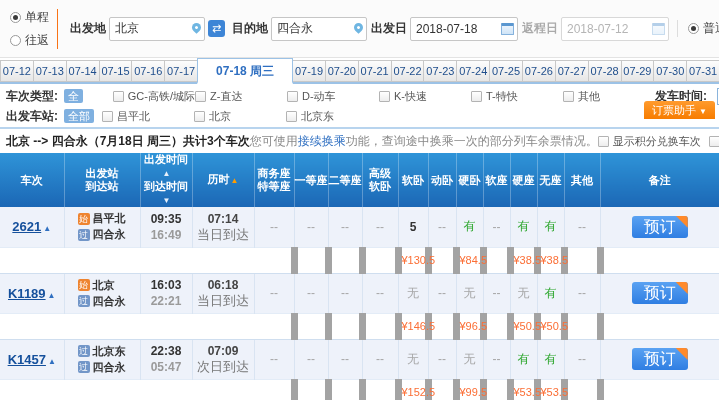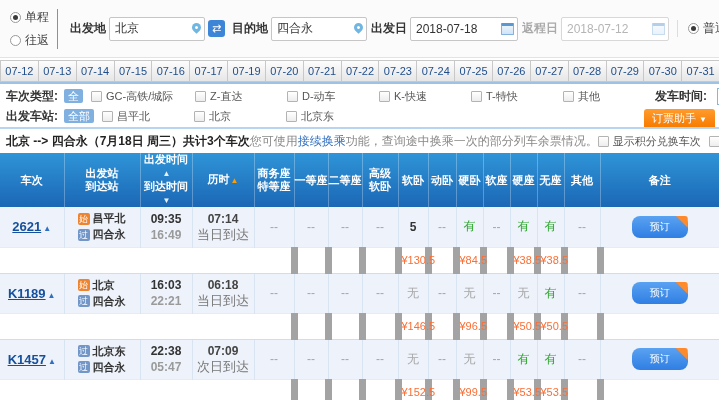--- a/index.html
+++ b/index.html
@@ -33,24 +33,24 @@
   .tabs { display: flex; align-items: flex-end; height: 26px; border-bottom: 2px solid #9cc2e6; padding: 0; }
   .tab { flex: 1 1 0; min-width: 0; height: 22px; line-height: 20px; text-align: center; font-size: 11px; color: #1f4e8c; background: linear-gradient(#fdfdfd, #e6e6e6); border: 1px solid #c8c8c8; margin-right: -1px; cursor: pointer; white-space: nowrap; }
   .tab.selected { flex: 0 0 96px; height: 26px; line-height: 24px; background: #fff; border: 1px solid #9cc2e6; border-bottom: 2px solid #fff; margin-bottom: -2px; color: #2f6fc1; font-weight: bold; font-size: 12px; z-index: 2; }
 
   
   .filters { position: relative; border-bottom: 2px solid #b8d4ee; padding: 3px 6px 0 6px; }
   .filter-row { display: flex; align-items: center; height: 18px; margin-bottom: 2px; }
   .filter-label { font-weight: bold; color: #333; margin-right: 6px; white-space: nowrap; }
   .all-badge { background: #7fb0e0; color: #fff; font-size: 11px; padding: 0 4px; border-radius: 2px; height: 14px; line-height: 14px; margin-right: 8px; cursor: pointer; }
   .filter-opt { width: 92px; flex: none; }
-  .filter-opt.wide { width: 104px; }
+  .filter-opt.wide { width: 104px; justify-content: flex-end; }
   .time-filter { margin-left: auto; display: flex; align-items: center; gap: 4px; }
   .time-select { width: 86px; height: 17px; border: 1px solid #8ab4dc; background: #fff; font-size: 11px; color: #333; display: flex; align-items: center; justify-content: space-between; padding: 0 3px; cursor: pointer; }
-  .helper-btn { position: absolute; right: 4px; bottom: 0; height: 18px; line-height: 18px; padding: 0 8px; background: linear-gradient(#ff9b2d, #f77c00); color: #fff; font-size: 11px; border-radius: 3px 3px 0 0; cursor: pointer; }
+  .helper-btn { position: absolute; right: 4px; bottom: 8px; height: 18px; line-height: 18px; padding: 0 8px; background: linear-gradient(#ff9b2d, #f77c00); color: #fff; font-size: 11px; border-radius: 3px 3px 0 0; cursor: pointer; }
 
   
   .summary { display: flex; align-items: center; height: 24px; padding: 0 6px; white-space: nowrap; overflow: hidden; }
   .summary .route { font-weight: bold; color: #222; }
   .summary .tip { color: #888; font-size: 12px; }
   .summary .link { color: #2f6fc1; cursor: pointer; }
   .summary-toggles { margin-left: auto; display: flex; gap: 8px; }
 
   
   table { border-collapse: collapse; table-layout: fixed; width: 719px; }
@@ -72,21 +72,21 @@
   .badge.start { background: #ee8430; }
   .badge.pass { background: #7296c8; }
   .t-dep { font-weight: bold; color: #333; line-height: 16px; }
   .t-arr { font-weight: bold; color: #9a9a9a; line-height: 16px; }
   .dur1 { font-weight: bold; color: #444; line-height: 16px; }
   .dur2 { color: #777; font-size: 13px; line-height: 16px; }
   .seat.s-green { color: #2aa52a; }
   .seat.s-gray { color: #a6a6a6; }
   .seat.s-dark { color: #333; font-weight: bold; }
   .price { color: #fb6e35; }
-  .book-btn { display: inline-block; position: relative; width: 56px; height: 22px; line-height: 22px; border-radius: 8px; background: linear-gradient(#5aa2f2, #2f7ee2); color: #fff; font-size: 10px; cursor: pointer; }
+  .book-btn { display: inline-block; position: relative; width: 56px; height: 22px; line-height: 22px; border-radius: 3px; background: linear-gradient(#5aa2f2, #2f7ee2); color: #fff; font-size: 16px; cursor: pointer; }
   .corner { position: absolute; top: 0; right: 0; width: 12px; height: 12px; background: #ff8a2b; clip-path: polygon(0 0, 100% 0, 100% 100%); border-radius: 0 3px 0 0; }
 </style>
 </head>
 <body>
 
 <div class="page">
 
   <div class="searchbar">
     <div class="trip-col">
       <div class="radio-item">
@@ -138,20 +138,21 @@
     </div>
   </div>
 
   <div class="tabs">
     <div class="tab">07-12</div>
     <div class="tab">07-13</div>
     <div class="tab">07-14</div>
     <div class="tab">07-15</div>
     <div class="tab">07-16</div>
     <div class="tab">07-17</div>
+    <div class="tab selected">07-18 周三</div>
     <div class="tab">07-19</div>
     <div class="tab">07-20</div>
     <div class="tab">07-21</div>
     <div class="tab">07-22</div>
     <div class="tab">07-23</div>
     <div class="tab">07-24</div>
     <div class="tab">07-25</div>
     <div class="tab">07-26</div>
     <div class="tab">07-27</div>
     <div class="tab">07-28</div>

